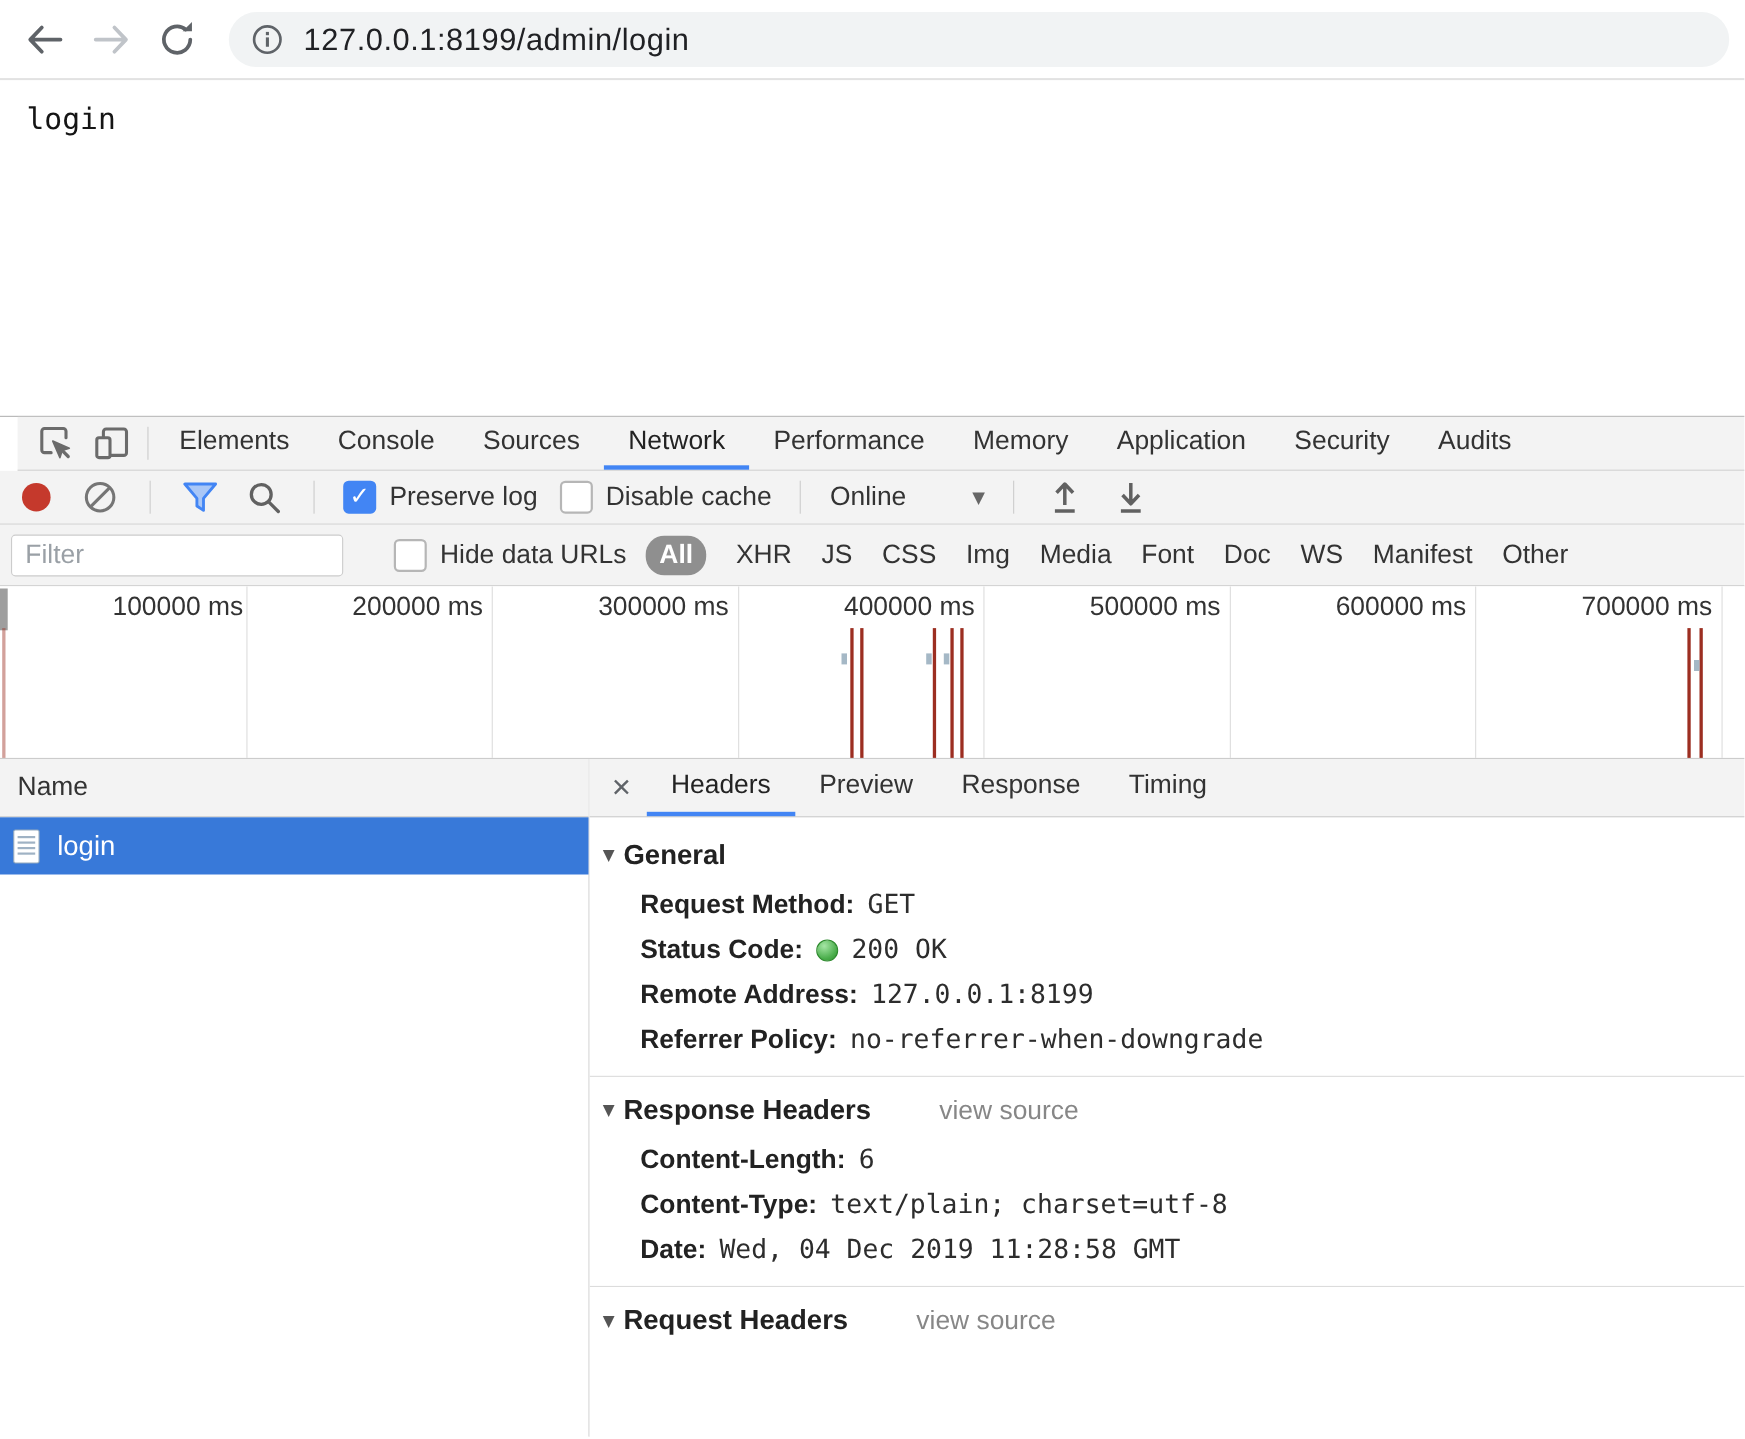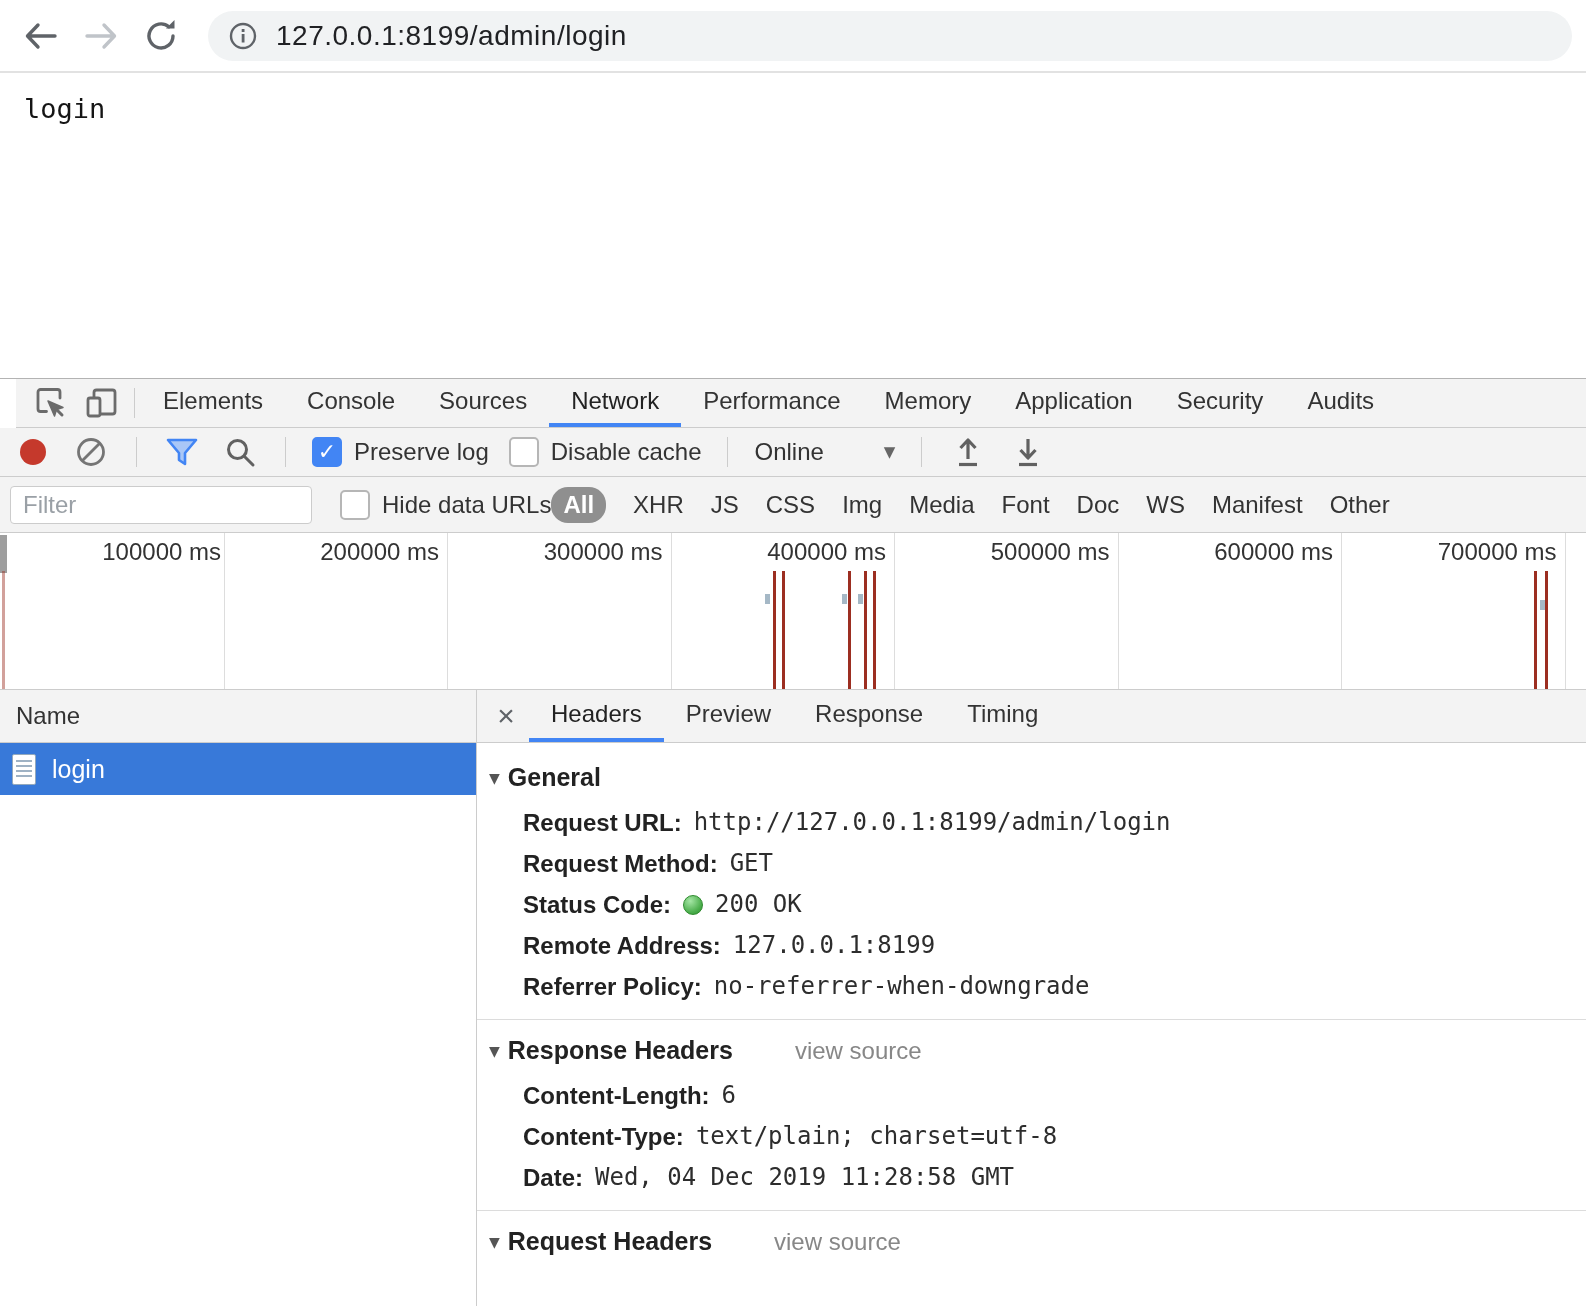--- a/index.html
+++ b/index.html
@@ -33,38 +33,38 @@
   .rec-dot { width:26px; height:26px; border-radius:50%; background:var(--rec); }
   .cb { width:30px; height:30px; border-radius:5px; border:2px solid #b6b6b6; background:#fff;
     display:flex; align-items:center; justify-content:center; flex:0 0 auto; }
   .cb.checked { background:var(--accent); border-color:var(--accent); }
   .cb .mark { color:#fff; font-size:22px; font-family:"DejaVu Sans", sans-serif; line-height:1; }
   .ctl { display:flex; align-items:center; gap:12px; white-space:nowrap; }
   .caret { font-family:"DejaVu Sans", sans-serif; font-size:15px; color:#666; }
   .online-caret { margin-left:48px; }
 
   .dt-filterrow { height:56px; background:#f3f3f3; border-bottom:1px solid #ccc; display:flex;
-    align-items:center; padding:0 10px; font-size:24px; color:#333; }
+    align-items:center; gap:18px; padding:0 10px; font-size:24px; color:#333; }
   .filter-input { width:302px; height:38px; border:1px solid #ccc; border-radius:4px; background:#fff;
     font-family:"Liberation Sans", sans-serif; font-size:24px; color:#333; padding:0 12px; outline:none; }
   .filter-input::placeholder { color:#9aa0a6; }
   .chips { display:flex; align-items:center; gap:27px; }
   .chip { color:#333; white-space:nowrap; }
   .chip.active { background:#8f8f8f; color:#fff; border-radius:17px; padding:4px 12px;font-weight:bold; }
 
   .dt-timeline { position:relative; height:157px; background:#fff; border-bottom:1px solid #ccc; overflow:hidden; }
   .tl-divider { position:absolute; top:0; bottom:0; width:1px; background:#ddd; }
   .tl-label { position:absolute; top:5px; width:150px; text-align:right; font-size:24px; color:#333; }
   .tl-bar { position:absolute; top:38px; bottom:0; width:3px; background:var(--bar); }
   .tl-bar.faint { opacity:.45; }
   .tl-tick { position:absolute; width:5px; height:10px; background:#8fa6b8; opacity:.8; }
   .tl-stub { position:absolute; left:0; top:2px; width:7px; height:38px; background:#9e9e9e; }
 
   .dt-split { flex:1; display:flex; min-height:0; }
-  .names-col { width:477px; flex:0 0 auto; border-right:1px solid #ccc; display:flex; flex-direction:column; background:#fff; }
+  .names-col { width:536px; flex:0 0 auto; border-right:1px solid #ccc; display:flex; flex-direction:column; background:#fff; }
   .names-header { height:53px; background:#f3f3f3; border-bottom:1px solid #ccc; display:flex;
     align-items:center; padding:0 16px; font-size:24px; color:#333; }
   .req-row { height:52px; background:var(--sel); color:#fff; display:flex; align-items:center; gap:16px;
     padding:0 12px; font-size:25px; }
   .doc-icon { width:24px; height:31px; background:#fff; border:1px solid #93a9bd; border-radius:2px;
     padding:5px 3px; display:flex; flex-direction:column; gap:3px; }
   .doc-icon i { display:block; height:2px; background:#9fb2c4; }
 
   .details-col { flex:1; display:flex; flex-direction:column; min-width:0; background:#fff; }
   .det-tabs { height:53px; background:#f3f3f3; border-bottom:1px solid #ccc; display:flex;
@@ -287,24 +287,20 @@
       </div>
 
       <div class="det-content">
 
         <div class="sec-head">
           <span class="tri">▼</span>
           <span class="sec-title">General</span>
         </div>
         <div id="generalRows">
             <div class="det-row">
-              <div class="det-label">Request URL:</div>
-              <div class="det-value">http://127.0.0.1:8199/admin/login</div>
-            </div>
-            <div class="det-row">
               <div class="det-label">Request Method:</div>
               <div class="det-value">GET</div>
             </div>
             <div class="det-row">
               <div class="det-label">Status Code:</div>
               <span class="status-dot"></span>
               <div class="det-value">200 OK</div>
             </div>
             <div class="det-row">
               <div class="det-label">Remote Address:</div>

